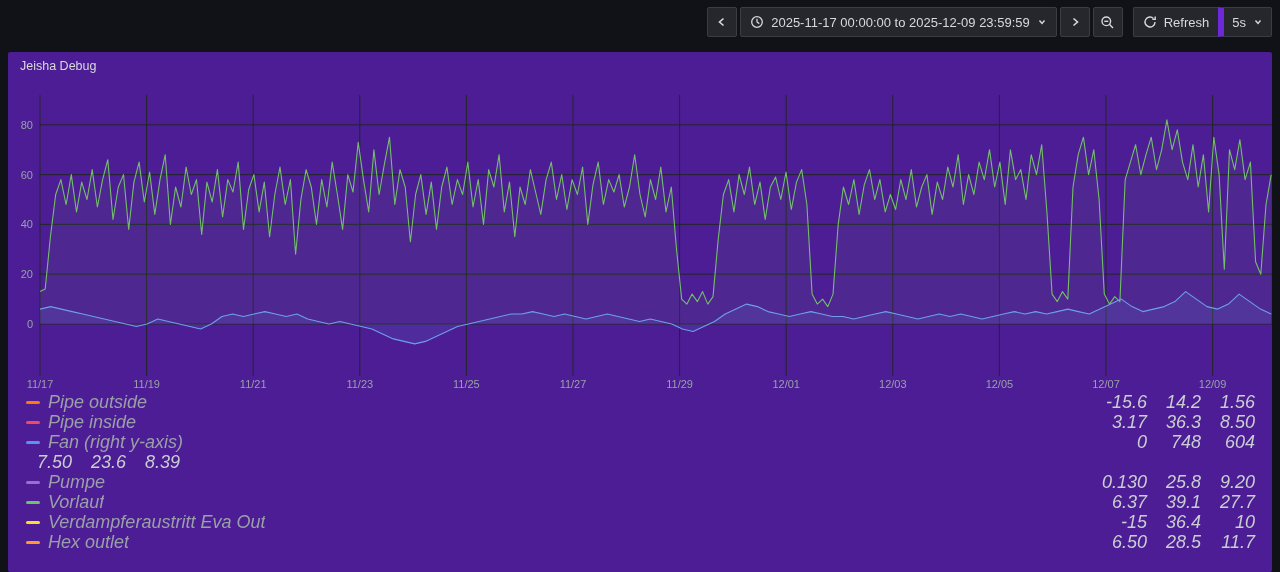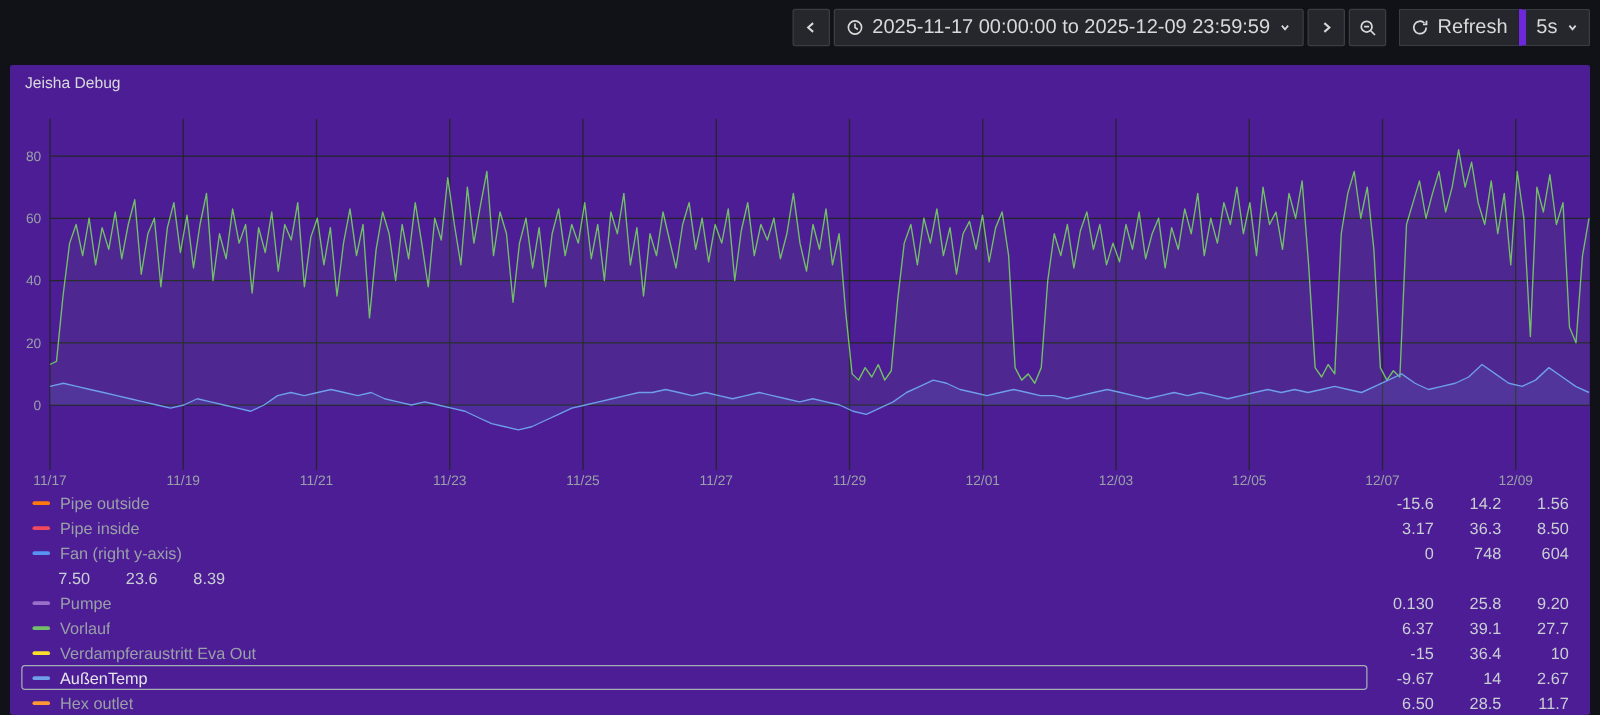--- a/index.html
+++ b/index.html
@@ -19,21 +19,21 @@
     background: #111217;
   }
   .tgroup { display: flex; align-items: center; gap: 3px; }
   .tbtn {
     height: 30px;
     display: inline-flex; align-items: center; gap: 7px;
     background: #25272c;
     border: 1px solid #3a3d44;
     border-radius: 2px;
     color: #d8d9da;
-    font-size: 16px; font-family: inherit;
+    font-size: 13px; font-family: inherit;
     padding: 0 9px;
     cursor: pointer;
     white-space: nowrap;
   }
   .tbtn.sq { width: 30px; justify-content: center; padding: 0; }
   .tbtn svg { flex: none; }
   .refresh-group { display: flex; }
   .refresh-group .tbtn:first-child { border-top-right-radius: 0; border-bottom-right-radius: 0; border-right: none; }
   .refresh-group .tbtn:last-child  { border-top-left-radius: 0;  border-bottom-left-radius: 0;  border-left: 6px solid #6d28d9; padding: 0 8px; }
 
@@ -43,21 +43,21 @@
     width: 1264px; height: 520px;
     background: #4c1d95;
     border-radius: 2px;
     overflow: hidden;
   }
   .panel-header { height: 28px; display: flex; align-items: center; padding: 0 12px; }
   .panel-title { font-size: 12.5px; font-weight: 500; color: #d8d9da; margin: 0; }
   #chart-svg { display: block; margin-top: 10px; }
 
   
-  #legend { font-size: 13px; }
+  #legend { font-size: 18px; font-style: italic; }
   .lrow {
     display: flex; align-items: center;
     height: 20px;
     padding-left: 10px; padding-right: 17px;
   }
   .litem {
     flex: 1; min-width: 0;
     display: flex; align-items: center; gap: 8px;
     height: 18px;
     border-radius: 2px;
@@ -218,29 +218,20 @@
         </div>
         <div class="lrow">
           <div class="litem">
             <span class="swatch" style="background: rgb(250, 222, 42);"></span>
             <span class="llabel">Verdampferaustritt Eva Out</span>
           </div>
           <span class="lval">-15</span>
           <span class="lval">36.4</span>
           <span class="lval">10</span>
         </div>
-        <div class="lrow selected">
-          <div class="litem">
-            <span class="swatch" style="background: rgb(110, 159, 232);"></span>
-            <span class="llabel">AußenTemp</span>
-          </div>
-          <span class="lval">-9.67</span>
-          <span class="lval">14</span>
-          <span class="lval">2.67</span>
-        </div>
         <div class="lrow">
           <div class="litem">
             <span class="swatch" style="background: rgb(255, 152, 48);"></span>
             <span class="llabel">Hex outlet</span>
           </div>
           <span class="lval">6.50</span>
           <span class="lval">28.5</span>
           <span class="lval">11.7</span>
         </div>
       </div>

